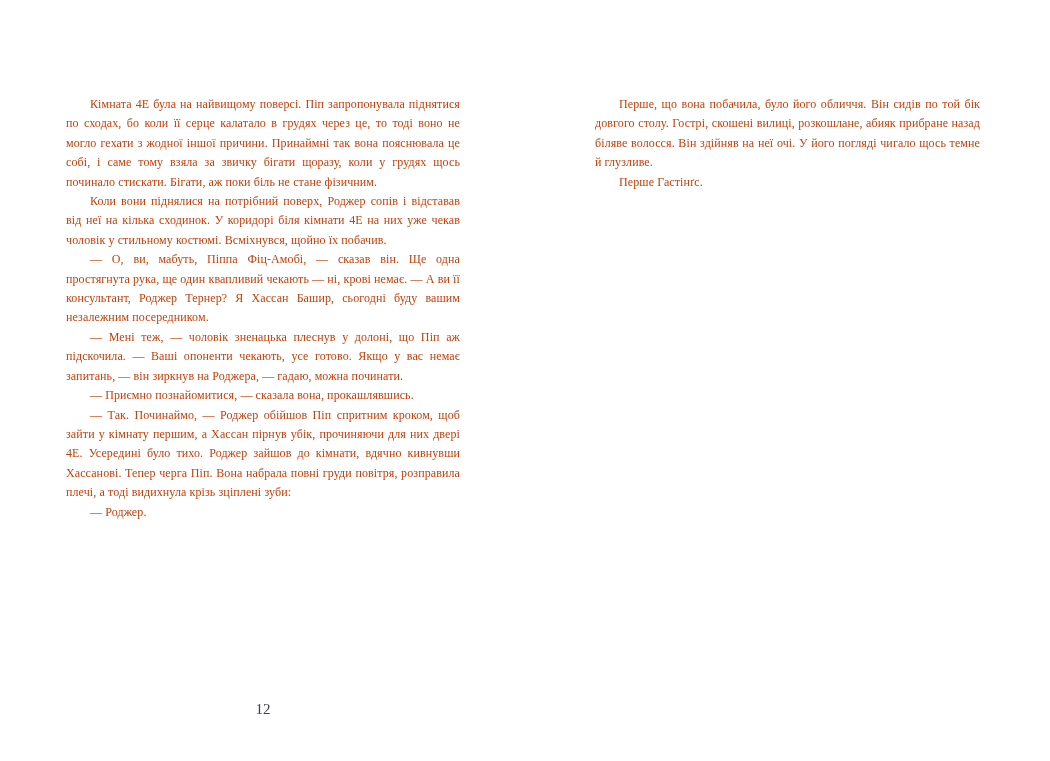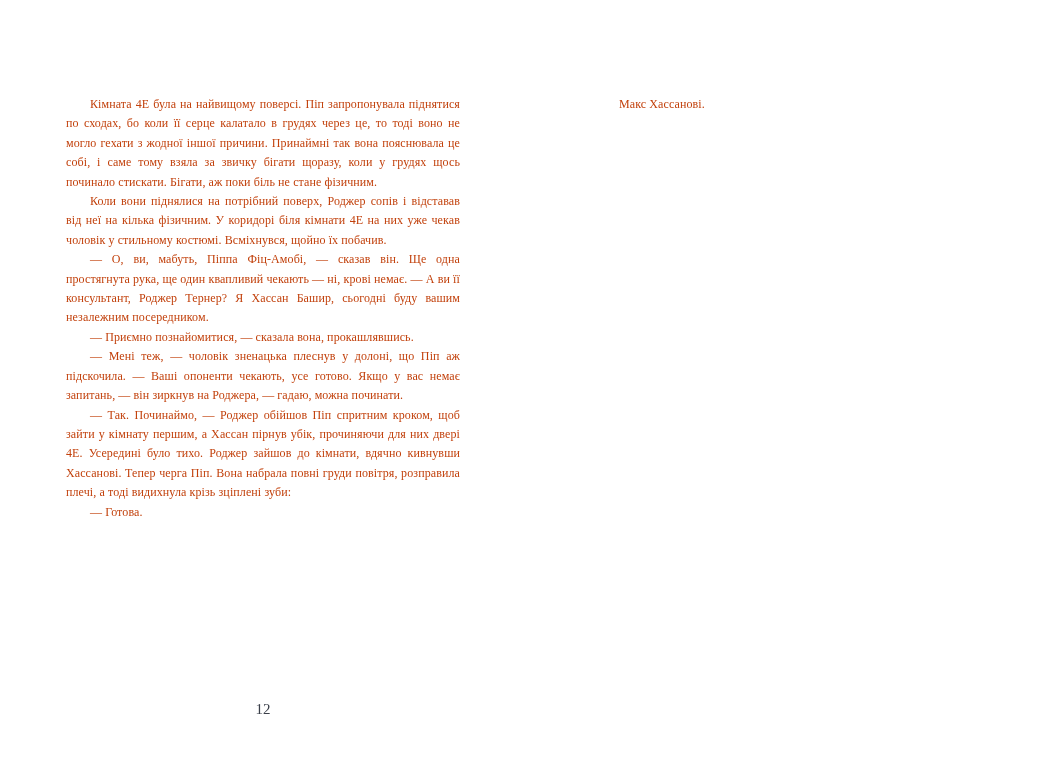--- a/index.html
+++ b/index.html
@@ -49,27 +49,28 @@
     font-family: Liberation Serif, serif;
   }
 </style>
 </head>
 <body>
 
 <div class="book-spread">
 
   <div class="text-column left-column">
     <p>Кімната 4Е була на найвищому поверсі. Піп запропонувала піднятися по сходах, бо коли її серце калатало в грудях через це, то тоді воно не могло гехати з жодної іншої причини. Принаймні так вона пояснювала це собі, і саме тому взяла за звичку бігати щоразу, коли у грудях щось починало стискати. Бігати, аж поки біль не стане фізичним.</p>
-    <p>Коли вони піднялися на потрібний поверх, Роджер сопів і відставав від неї на кілька фізичним. У коридорі біля кімнати 4Е на них уже чекав чоловік у стильному костюмі. Всміхнувся, щойно їх побачив.</p>
+    <p>Коли вони піднялися на потрібний поверх, Роджер сопів і відставав від неї на кілька сходинок. У коридорі біля кімнати 4Е на них уже чекав чоловік у стильному костюмі. Всміхнувся, щойно їх побачив.</p>
     <p>— О, ви, мабуть, Піппа Фіц-Амобі, — сказав він. Ще одна простягнута рука, ще один квапливий чекають — ні, крові немає. — А ви її консультант, Роджер Тернер? Я Хассан Башир, сьогодні буду вашим незалежним посередником.</p>
+    <p>— Мені теж, — чоловік зненацька плеснув у долоні, що Піп аж підскочила. — Ваші опоненти чекають, усе готово. Якщо у вас немає запитань, — він зиркнув на Роджера, — гадаю, можна починати.</p>
     <p>— Приємно познайомитися, — сказала вона, прокашлявшись.</p>
-    <p>— Мені теж, — чоловік зненацька плеснув у долоні, що Піп аж підскочила. — Ваші опоненти чекають, усе готово. Якщо у вас немає запитань, — він зиркнув на Роджера, — гадаю, можна починати.</p>
     <p>— Так. Починаймо, — Роджер обійшов Піп спритним кроком, щоб зайти у кімнату першим, а Хассан пірнув убік, прочиняючи для них двері 4Е. Усередині було тихо. Роджер зайшов до кімнати, вдячно кивнувши Хассанові. Тепер черга Піп. Вона набрала повні груди повітря, розправила плечі, а тоді видихнула крізь зціплені зуби:</p>
-    <p>— Готова.</p>
+    <p>— Роджер.</p>
   </div>
 
   <div class="text-column right-column">
-    <p>Макс Хассанові.</p>
+    <p>Перше, що вона побачила, було його обличчя. Він сидів по той бік довгого столу. Гострі, скошені вилиці, розкошлане, абияк прибране назад біляве волосся. Він здійняв на неї очі. У його погляді чигало щось темне й глузливе.</p>
+    <p>Перше Гастінґс.</p>
   </div>
 
   <div class="page-number">12</div>
 
 </div>
 
 </body></html>

